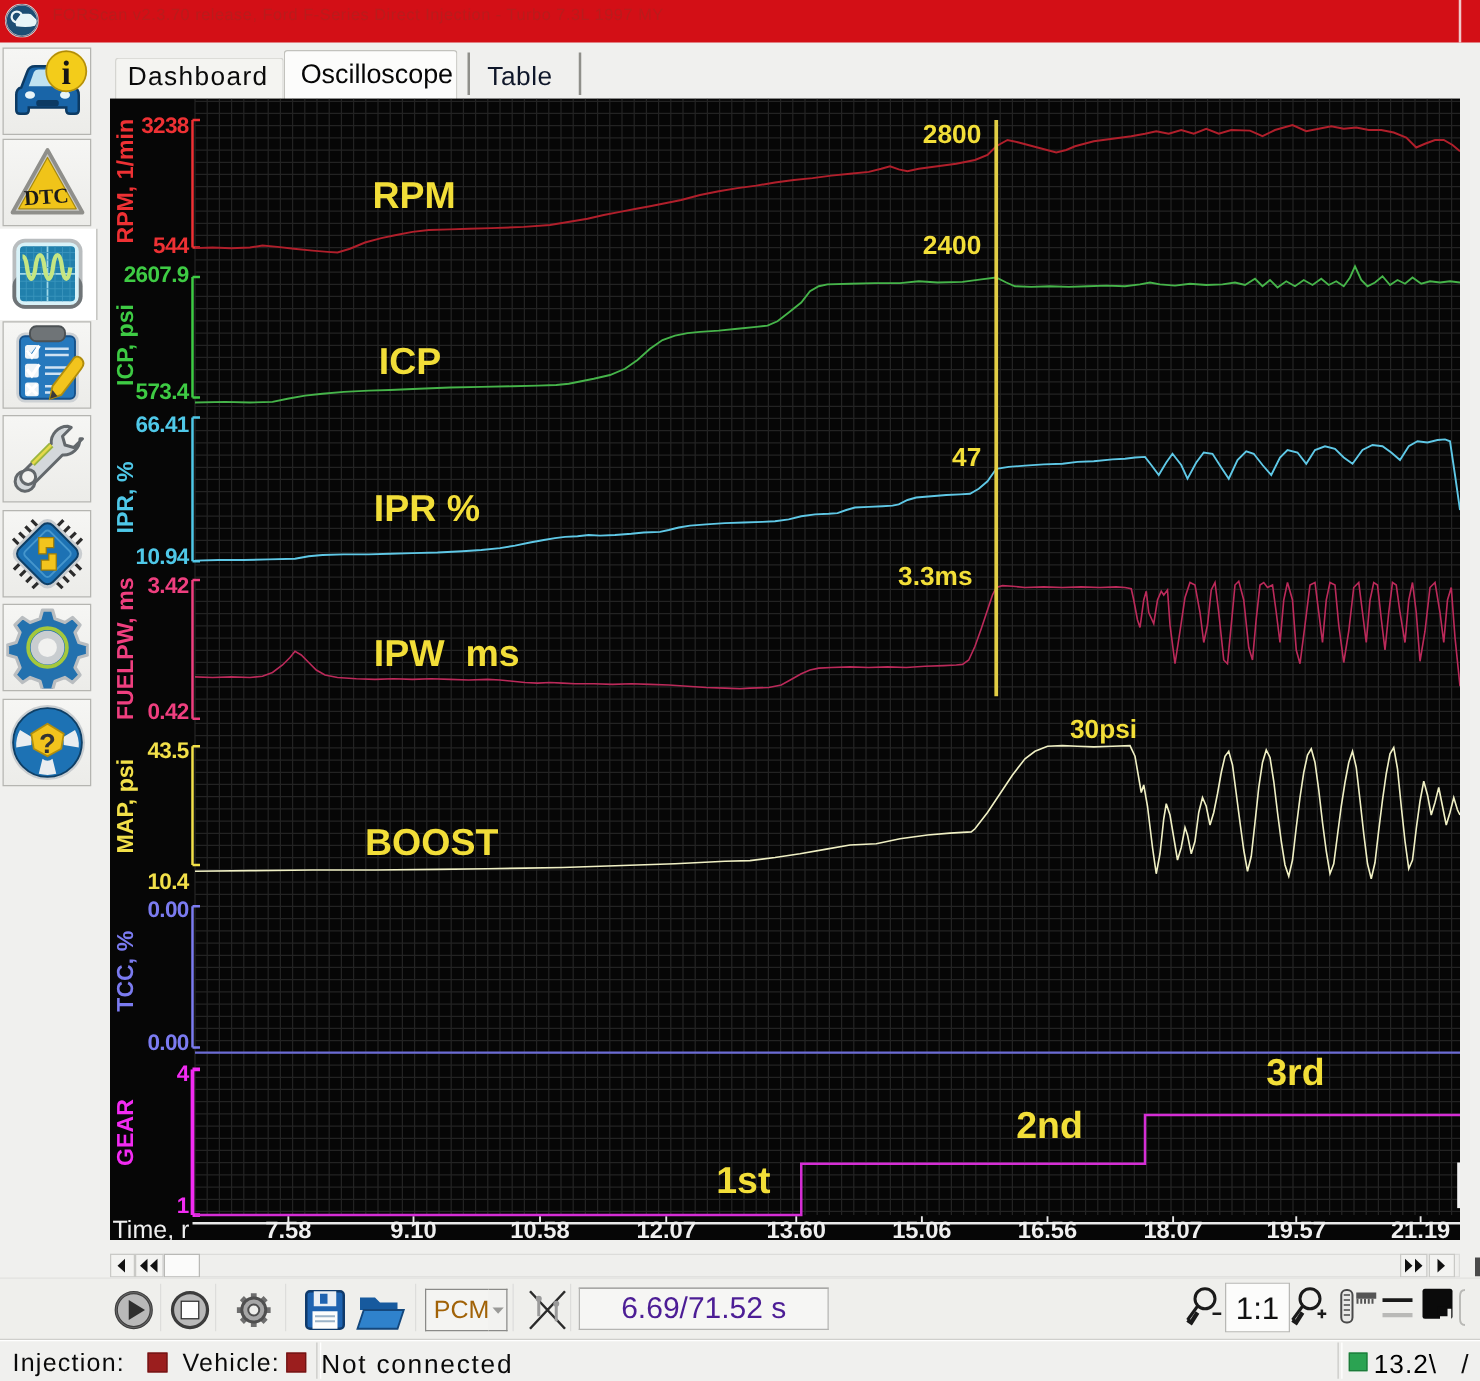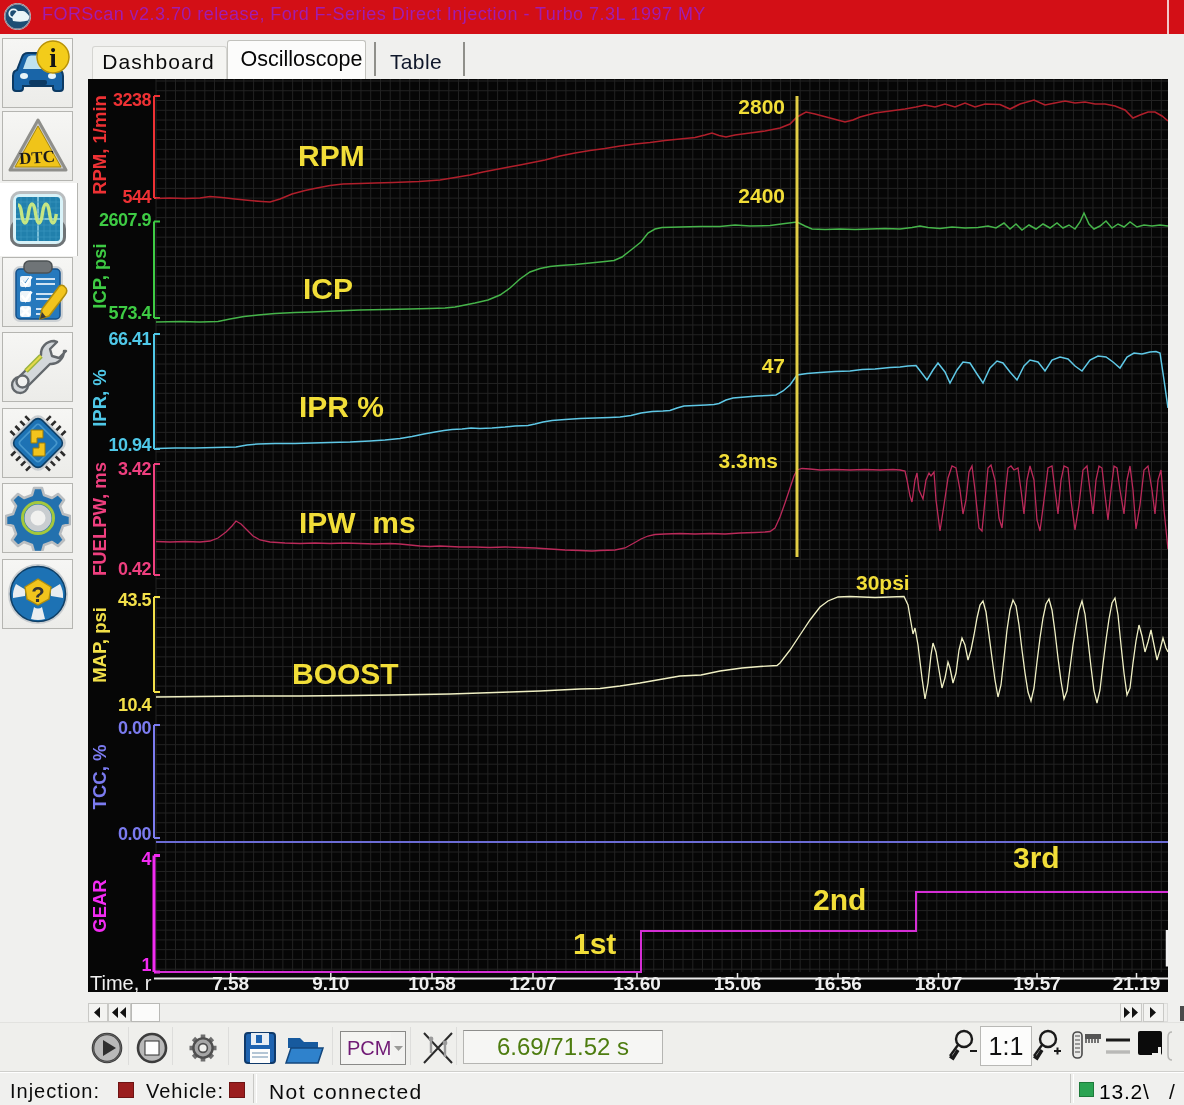--- a/index.html
+++ b/index.html
@@ -7,21 +7,21 @@
 <body>
 
 <div style="position:absolute;left:0px;top:0px;width:1184px;height:34px;background:#d30f16"></div>
 <div style="position:absolute;left:1167px;top:0px;width:2px;height:34px;background:#f4dddd;opacity:0.9"></div>
 <svg style="position:absolute;left:4px;top:3px" width="27" height="27" viewBox="0 0 27 27">
 <circle cx="13.5" cy="13.5" r="12.8" fill="#1d4e74" stroke="#e8cfd0" stroke-width="1.6"></circle>
 <circle cx="13.5" cy="13.5" r="12.8" fill="none" stroke="#123a58" stroke-width="0.5"></circle>
 <path d="M9 18 q-1.5 -4 1 -6.5 l2 -2.5 q1 -1 3 -1 h4 q2 0 3 1.5 l2 2 q2 1.5 1 4 l-1 2 q-6 2 -15 0.5 z" fill="#e9f5f8"></path>
 <circle cx="9.5" cy="10.5" r="4.2" fill="none" stroke="#e9f5f8" stroke-width="1.8"></circle>
 </svg>
-<div style="position:absolute;left:42px;top:4px;font-size:18px;color:#a21caf;letter-spacing:0.45px">FORScan v2.3.70 release, Ford F-Series Direct Injection - Turbo 7.3L 1997 MY</div>
+<div style="position:absolute;left:42px;top:4px;font-size:13px;color:#b91c1c;letter-spacing:0.45px">FORScan v2.3.70 release, Ford F-Series Direct Injection - Turbo 7.3L 1997 MY</div>
 
 <div style="position:absolute;left:92px;top:46px;width:133px;height:33px;background:#f4f4f1;border:1px solid #d5d5d1;border-bottom:none;border-radius:3px 3px 0 0"></div>
 <div style="position:absolute;left:92px;top:50px;width:133px;height:29px;font-size:21px;color:#0a0a0a;text-align:center;letter-spacing:1.1px">Dashboard</div>
 <div style="position:absolute;left:227px;top:40px;width:137px;height:39px;background:#fcfcfb;border:1px solid #c2c2bd;border-bottom:none;border-radius:3px 3px 0 0"></div>
 <div style="position:absolute;left:227px;top:47px;width:149px;height:32px;font-size:21.5px;color:#060606;text-align:center;letter-spacing:0px">Oscilloscope</div>
 <div style="position:absolute;left:374px;top:42px;width:2px;height:34px;background:#8f8f8a"></div>
 <div style="position:absolute;left:368px;top:50px;width:96px;height:29px;font-size:21px;color:#0f172a;text-align:center;letter-spacing:0.4px">Table</div>
 <div style="position:absolute;left:463px;top:42px;width:2px;height:34px;background:#8f8f8a"></div>
 
 <div style="position:absolute;left:88px;top:79px;width:1080px;height:913px;background:#060606"></div>
@@ -225,32 +225,32 @@
 <rect x="161" y="3" width="18" height="12" fill="#e8eef4"></rect>
       <rect x="166" y="5" width="6" height="8" fill="#1e63b0"></rect>
 <rect x="160" y="19" width="20" height="14" fill="#fdfdfd"></rect>
       <path d="M162 23h16M162 27h16" stroke="#9bb3c8" stroke-width="1.5"></path>
     </g>
 <g>
       <path d="M198 8 h12 l4 4 h14 v6 h-30 z" fill="#175a9e"></path>
 <path d="M196 33 l5 -15 h32 l-5 15 z" fill="#2f82cc" stroke="#14477c" stroke-width="1.5"></path>
     </g>
 </svg>
-<div style="position:absolute;left:340px;top:1031px;width:51px;height:34px;background:#f4f4f2;border:1px solid #8a8a88;border-right:none;box-sizing:border-box;color:#701a75;font-size:20px;display:flex;align-items:center;padding-left:6px">PCM</div>
+<div style="position:absolute;left:340px;top:1031px;width:51px;height:34px;background:#f4f4f2;border:1px solid #8a8a88;border-right:none;box-sizing:border-box;color:#a16207;font-size:20px;display:flex;align-items:center;padding-left:6px">PCM</div>
 <div style="position:absolute;left:391px;top:1031px;width:15px;height:34px;background:#f2f2f0;border:1px solid #8a8a88;border-left:none;box-sizing:border-box"></div>
 <svg style="position:absolute;left:391px;top:1031px" width="15" height="34">
     <path d="M3 15 h9 l-4.5 5 z" fill="#9a9a98"></path>
   </svg>
 <svg style="position:absolute;left:418px;top:1030px" width="40" height="36">
 <path d="M6 3 L34 33 M34 3 L6 33" stroke="#2b2b2b" stroke-width="2"></path>
 <path d="M13 9 v14 M27 13 v14" stroke="#9a9a9a" stroke-width="2.4"></path>
 <circle cx="13" cy="9" r="2.4" fill="#9a9a9a"></circle>
     <circle cx="27" cy="13" r="2.4" fill="#9a9a9a"></circle>
 </svg>
-<div style="position:absolute;left:463px;top:1030px;width:200px;height:34px;background:#f6f6f4;border:1px solid #b5b5b2;border-top-color:#8e8e8c;box-sizing:border-box;font-size:24px;color:#4d7c0f;display:flex;align-items:center;justify-content:center">6.69/71.52&nbsp;s</div>
+<div style="position:absolute;left:463px;top:1030px;width:200px;height:34px;background:#f6f6f4;border:1px solid #b5b5b2;border-top-color:#8e8e8c;box-sizing:border-box;font-size:24px;color:#4c1d95;display:flex;align-items:center;justify-content:center">6.69/71.52&nbsp;s</div>
 <svg style="position:absolute;left:946px;top:1026px" width="238" height="40" font-family="Liberation Sans, sans-serif">
 <g stroke="#1a1a1a" stroke-width="2.4" fill="none">
 <circle cx="18" cy="13" r="8"></circle>
       <path d="M12 19 L4 30"></path>
       <path d="M4 30 l3 2 5 -8" stroke-width="3.4"></path>
 </g>
     <path d="M24 25 h7" stroke="#1a1a1a" stroke-width="2"></path>
 <rect x="34.5" y="0.5" width="51" height="39" fill="#fcfcfb" stroke="#b8b8b5"></rect>
 <text x="60" y="29" font-size="25" text-anchor="middle" fill="#111">1:1</text>
 <g stroke="#1a1a1a" stroke-width="2.4" fill="none">
@@ -272,17 +272,17 @@
 <rect x="204" y="19" width="8" height="8" fill="#0b0b0b"></rect>
 <path d="M226 6 q-4 0 -4 5 v18 q0 5 4 5" stroke="#b8b8b5" fill="none" stroke-width="1.5"></path>
 </svg>
 
 <div style="position:absolute;left:0px;top:1072px;width:1184px;height:33px;background:#f0f0ee;border-top:1px solid #ffffff;box-shadow:0 -1px 0 #cfcfcc"></div>
 <div style="position:absolute;left:10px;top:1080px;font-size:20px;letter-spacing:1px;color:#0a0a0a">Injection:</div>
 <div style="position:absolute;left:118px;top:1082px;width:14px;height:14px;background:#9b1e1e;border:1px solid #6e1414"></div>
 <div style="position:absolute;left:146px;top:1080px;font-size:20px;letter-spacing:1px;color:#0a0a0a">Vehicle:</div>
 <div style="position:absolute;left:229px;top:1082px;width:14px;height:14px;background:#9b1e1e;border:1px solid #6e1414"></div>
 <div style="position:absolute;left:253px;top:1074px;width:2px;height:29px;border-left:1px solid #c8c8c5;border-right:1px solid #ffffff"></div>
-<div style="position:absolute;left:269px;top:1080px;font-size:21px;letter-spacing:1.4px;color:#0a0a0a">Not connected</div>
+<div style="position:absolute;left:257px;top:1080px;font-size:21px;letter-spacing:1.4px;color:#0a0a0a">Not connected</div>
 <div style="position:absolute;left:1070px;top:1074px;width:2px;height:29px;border-left:1px solid #c8c8c5;border-right:1px solid #ffffff"></div>
 <div style="position:absolute;left:1079px;top:1082px;width:13px;height:13px;background:#2ba352;border:1px solid #1d7a3a"></div>
 <div style="position:absolute;left:1099px;top:1080px;font-size:21px;letter-spacing:0.8px;color:#000000">13.2\</div>
 <div style="position:absolute;left:1169px;top:1080px;font-size:21px;color:#0a0a0a">/</div>
 
 </body></html>

